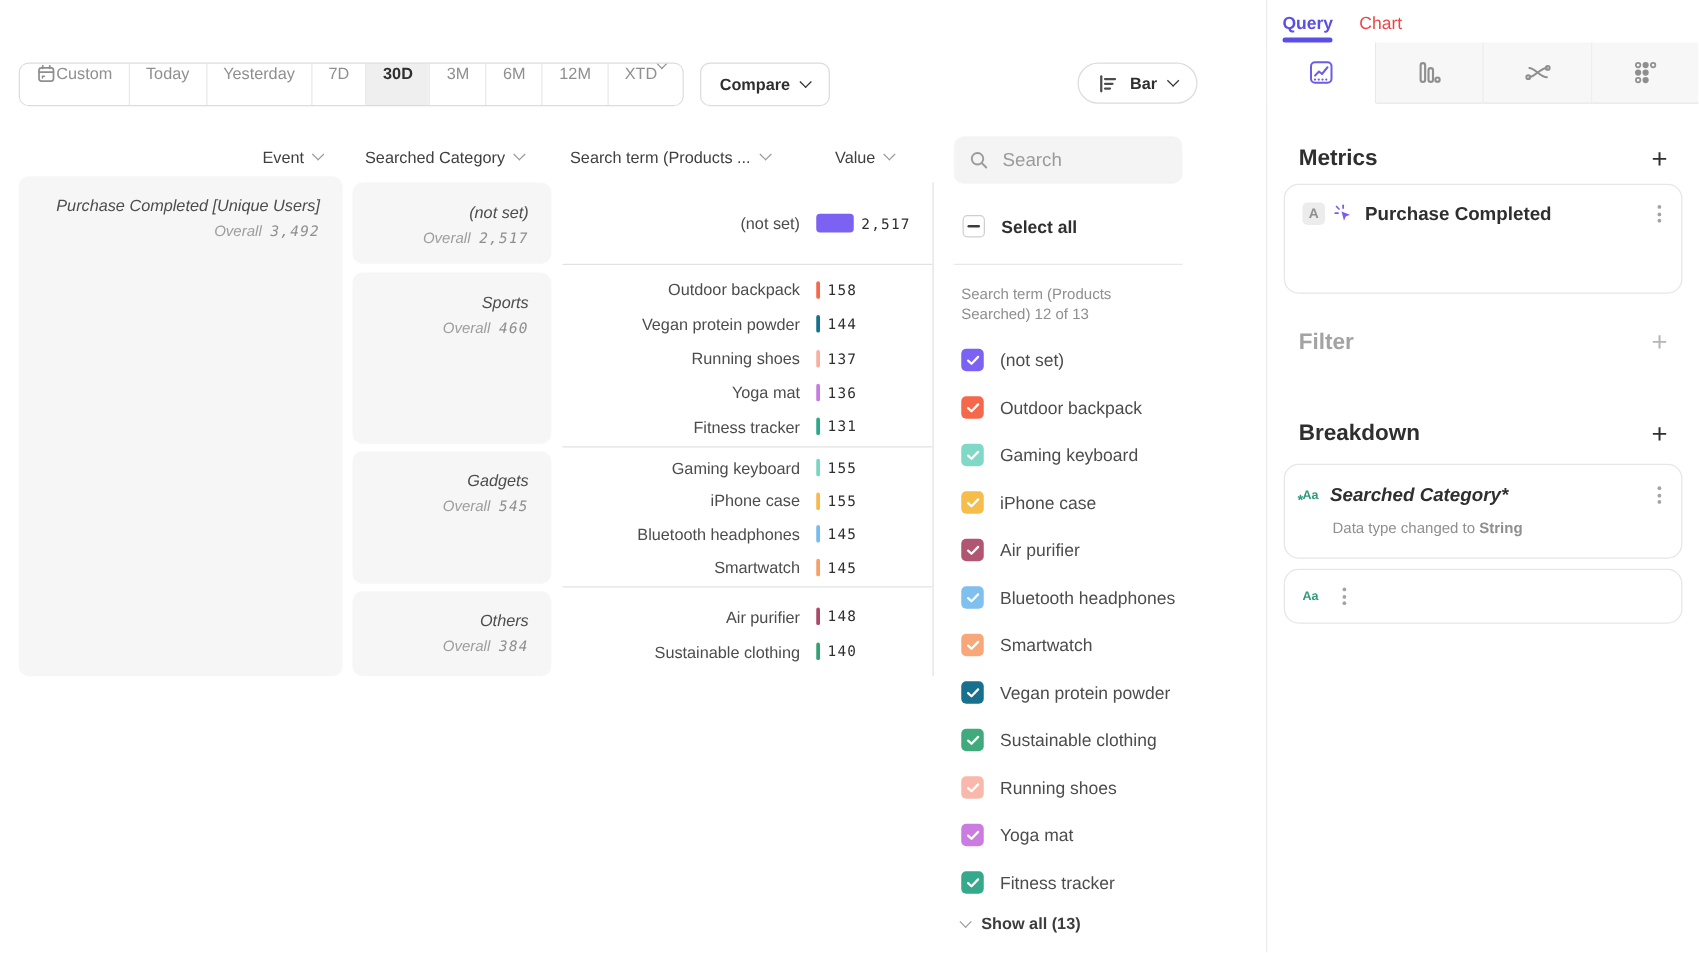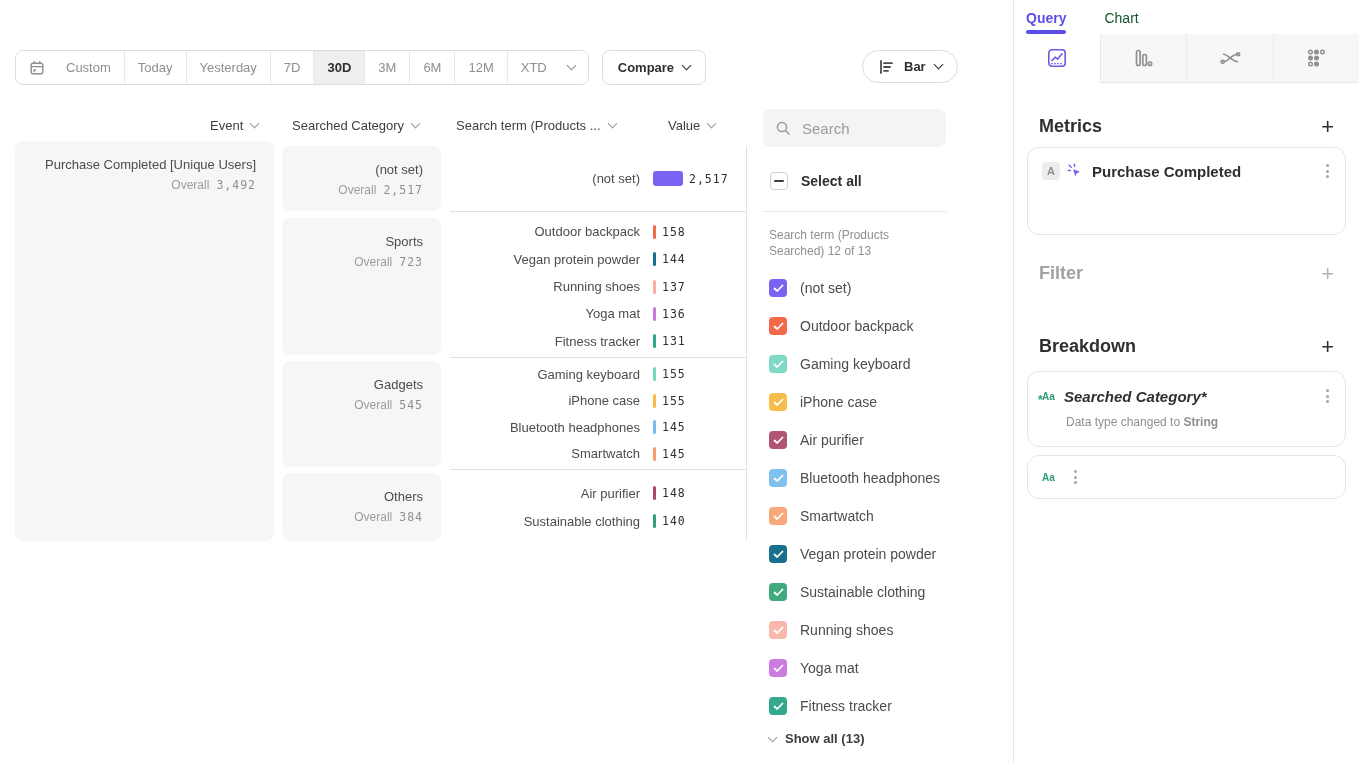--- a/index.html
+++ b/index.html
@@ -1,36 +1,36 @@
 <!DOCTYPE html>
 <html><head>
 <meta charset="utf-8">
 <style>
   html,body{margin:0;padding:0;background:#fff;}
   .stage{position:relative;width:1359px;height:762px;background:#fff;overflow:hidden;
          font-family:"Liberation Sans",sans-serif;color:#3c3c3c;}
   
   .toolbar{position:absolute;left:15px;top:50px;display:flex;gap:13px;align-items:center;}
   .seg{display:flex;border:1px solid #dcdcdc;border-radius:8px;overflow:hidden;height:33px;background:#fff;}
-  .seg-btn{display:flex;align-items:center;gap:21px;padding:0 13px;font-size:13px;color:#8f8f8f;
+  .seg-btn{display:flex;align-items:flex-start;gap:0;padding:0 13px;font-size:13px;color:#8f8f8f;
            background:#fff;border:none;border-left:1px solid #e9e9e9;cursor:pointer;font-family:inherit;}
   .seg-btn:first-child{border-left:none;}
   .seg-btn.active{color:#2f2f2f;font-weight:700;background:#efefef;}
   .btn{display:flex;align-items:center;gap:9px;height:35px;padding:0 15px;border:1px solid #dcdcdc;
        border-radius:8px;background:#fff;font-size:13px;font-weight:700;color:#2f2f2f;cursor:pointer;font-family:inherit;}
   .bar-btn{position:absolute;left:862px;top:50px;height:33px;border-radius:17px;}
   .chev{display:inline-block;width:6px;height:6px;border-right:1.6px solid currentColor;
         border-bottom:1.6px solid currentColor;transform:rotate(45deg);margin-top:-4px;flex:none;}
   .chev.gray{color:#9b9b9b;}
   
   .th{position:absolute;top:118px;display:flex;align-items:center;gap:8px;font-size:13px;color:#3f3f3f;}
   .th-event{left:210px;} .th-cat{left:292px;} .th-term{left:456px;} .th-val{left:668px;}
   
   .cell{position:absolute;background:#f6f6f6;border-radius:8px;box-sizing:border-box;
-        text-align:right;padding:15px 18px 0 12px;}
+        text-align:right;padding:15px 18px 0 12px;font-style:italic;}
   .cell-title{font-size:13px;color:#4c4c4c;line-height:18px;}
   .cell-sub{margin-top:4px;font-size:12px;color:#9d9d9d;}
   .num{font-family:"DejaVu Sans Mono",monospace;font-size:11.5px;letter-spacing:1px;color:#8f8f8f;margin-left:7px;}
   .event-cell{left:15px;top:141px;width:259px;height:400px;}
   .row-block{position:absolute;left:450px;width:296px;display:flex;flex-direction:column;justify-content:center;box-sizing:border-box;}
   .term-row{height:28px;display:flex;align-items:center;}
   .t-label{width:190px;text-align:right;font-size:13px;color:#4c4c4c;white-space:nowrap;}
   .t-bar{height:14px;border-radius:2px;margin-left:13px;flex:none;}
   .t-val{margin-left:6px;font-family:"DejaVu Sans Mono",monospace;font-size:11.5px;letter-spacing:1px;color:#2f2f2f;}
   .sep{position:absolute;left:450px;width:296px;height:1px;background:#e2e2e2;}
@@ -50,25 +50,25 @@
   .legend-items{position:absolute;left:769px;top:269px;}
   .legend-item{height:38px;display:flex;align-items:center;gap:13px;cursor:pointer;}
   .legend-label{font-size:14px;color:#4c4c4c;}
   .cb.pat{background-image:radial-gradient(rgba(255,255,255,.5) 1px, transparent 1.2px);background-size:4px 4px;}
   .show-all{position:absolute;left:769px;top:731px;display:flex;align-items:center;gap:9px;
             font-size:13px;font-weight:700;color:#3c3c3c;cursor:pointer;}
   .show-all .chev{margin-top:-2px;}
   
   .vdiv{position:absolute;left:1013px;top:0;width:1px;height:762px;background:#e6e6e6;}
   .sidebar{position:absolute;left:1014px;top:0;width:345px;height:762px;background:#fff;}
-  .sb-tabs{display:flex;gap:38px;padding:10px 0 0 12px;}
+  .sb-tabs{display:flex;gap:21px;padding:10px 0 0 12px;}
   .sb-tab{font-size:14px;padding-bottom:8px;cursor:pointer;position:relative;}
   .sb-tab.active{color:#5b4ee8;font-weight:700;}
   .sb-tab.active::after{content:"";position:absolute;left:0;right:0;bottom:0;height:4px;border-radius:2px;background:#5b4ee8;}
-  .sb-tab.inactive{color:#14532d;}
+  .sb-tab.inactive{color:#ef4444;}
   .icon-tabs{display:flex;height:49px;}
   .icon-tab{flex:1;display:flex;align-items:center;justify-content:center;background:#f7f7f8;
             border-right:1px solid #ebebeb;border-bottom:1px solid #e8e8e8;cursor:pointer;}
   .icon-tab:last-child{border-right:none;}
   .icon-tab.active{background:#fff;border-bottom:1px solid transparent;border-right:1px solid #e8e8e8;}
   .content{padding:0 13px;}
   .sec-head{display:flex;justify-content:space-between;align-items:center;margin:0 12px;}
   .sec-head.m1{padding-top:33px;} .sec-head.m2{padding-top:28px;} .sec-head.m3{padding-top:52px;}
   .sec-title{font-size:18px;font-weight:700;color:#2f2f2f;}
   .sec-title.muted{color:#a3a3a3;}
@@ -188,21 +188,21 @@
       </div>
       <div class="row-block" style="top: 146px; height: 65px;">
         <div class="term-row">
           <span class="t-label">(not set)</span>
       <span class="t-bar" style="width: 30px; background: rgb(124, 98, 242); border-radius: 3px; height: 15px;"></span>
       <span class="t-val">2,517</span>
         </div>
       </div>
       <div class="cell" style="left: 282px; width: 159px; top: 218px; height: 137px;">
         <div class="cell-title">Sports</div>
-    <div class="cell-sub"><span>Overall</span><span class="num">723</span></div>
+    <div class="cell-sub"><span>Overall</span><span class="num">460</span></div>
       </div>
       <div class="row-block" style="top: 218px; height: 137px;">
         <div class="term-row">
           <span class="t-label">Outdoor backpack</span>
       <span class="t-bar" style="width: 3px; background: rgb(244, 105, 75);"></span>
       <span class="t-val">158</span>
         </div>
         <div class="term-row">
           <span class="t-label">Vegan protein powder</span>
       <span class="t-bar" style="width: 3px; background: rgb(23, 112, 142);"></span>

